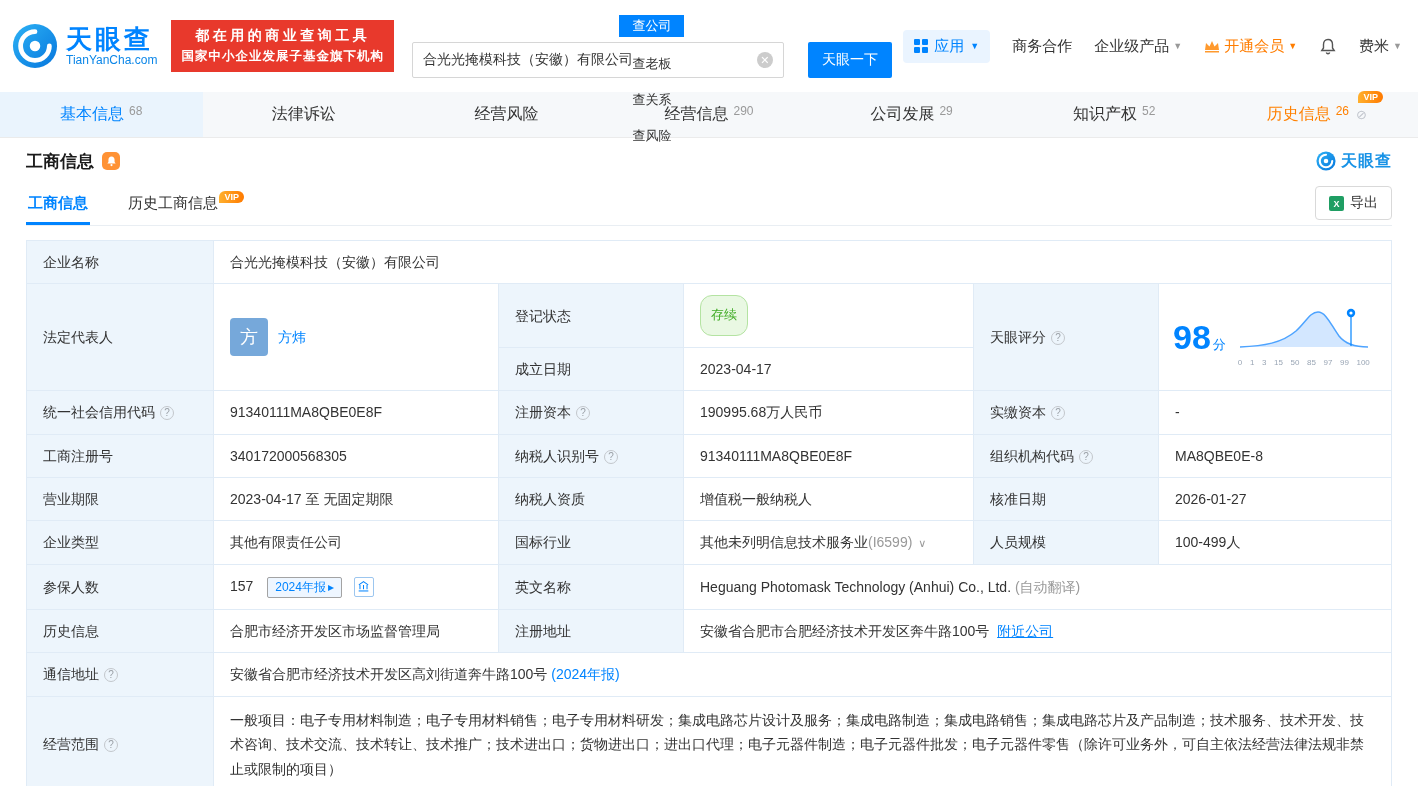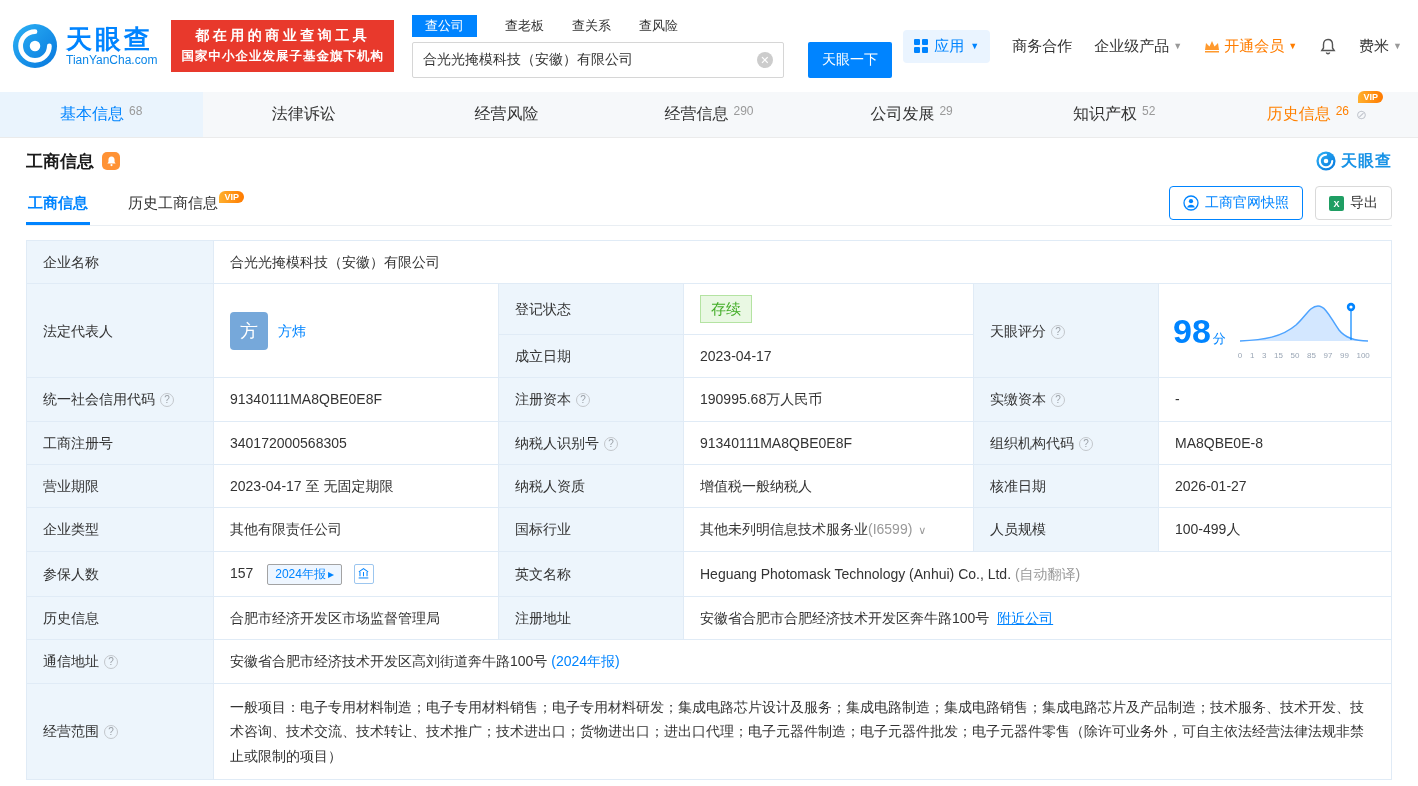--- a/index.html
+++ b/index.html
@@ -9,21 +9,21 @@
   
   .header { height:92px; display:flex; align-items:center; padding:0 16px 0 12px; }
   .logo { display:flex; align-items:center; gap:8px; cursor:pointer; }
   .logo-cn { font-size:26px; font-weight:bold; color:#0084ff; letter-spacing:3px; line-height:1.1; }
   .logo-en { font-size:12px; color:#0b86e8; }
   .promo { background:#e8392c; color:#fff; margin-left:14px; padding:7px 10px; text-align:center; }
   .promo-l1 { font-size:14px; font-weight:bold; letter-spacing:3.5px; }
   .promo-l2 { font-size:12.5px; font-weight:bold; letter-spacing:1px; margin-top:3px; }
 
   .search-area { margin-left:18px; }
-  .search-tabs { display:flex; align-items:center; gap:28px; font-size:13px; height:22px; }
+  .search-tabs { display:flex; align-items:center; gap:18px; font-size:13px; height:22px;flex-direction:column; }
   .search-tab { cursor:pointer; color:#333; }
   .search-tab.active { background:#0084ff; color:#fff; padding:2px 13px; }
   .search-row { display:flex; margin-top:5px; }
   .search-box { width:372px; height:36px; border:1px solid #d6d6d6; border-radius:2px;
     display:flex; align-items:center; padding:0 10px; }
   .search-input { flex:1; border:none; outline:none; font-size:14px; color:#333; background:transparent; }
   .clear-icon { width:16px; height:16px; border-radius:50%; background:#ccc; color:#fff;
     font-size:11px; line-height:16px; text-align:center; cursor:pointer; }
   .search-btn { width:84px; height:36px; margin-left:24px; background:#0084ff; color:#fff;
     border:none; border-radius:2px; font-size:14px; cursor:pointer; }
@@ -74,21 +74,21 @@
 
   
   table { width:100%; border-collapse:collapse; table-layout:fixed; margin-top:14px; }
   td { border:1px solid #e0ebf6; padding:11px 16px; font-size:14px; color:#333;
     overflow-wrap:break-word; line-height:1.45; vertical-align:middle; }
   td.lbl { background:#edf5fc; }
   .q { display:inline-block; width:14px; height:14px; border:1px solid #c3c7cc; border-radius:50%;
     color:#9aa0a6; font-size:10px; line-height:12px; text-align:center; margin-left:5px;
     vertical-align:1px; cursor:pointer; }
   .status-badge { display:inline-block; background:#e9f8e3; color:#43ad28;
-    border:1px solid #b4e3a2; border-radius:0; padding:2px 10px; font-size:15px; }
+    border:1px solid #b4e3a2; border-radius:12px; padding:10px 10px; font-size:13px; }
   .rep { display:flex; align-items:center; gap:10px; }
   .avatar { width:38px; height:38px; border-radius:4px; background:#76a8da; color:#fff;
     font-size:18px; display:flex; align-items:center; justify-content:center; cursor:pointer; }
   .link { color:#0084ff; text-decoration:none; cursor:pointer; }
   .link.u { text-decoration:underline; }
   .score-wrap { display:flex; align-items:center; gap:12px; }
   .score-num { font-size:34px; font-weight:bold; color:#0084ff; line-height:1; }
   .score-unit { font-size:13px; font-weight:normal; margin-left:2px; }
   .ticks { width:132px; display:flex; justify-content:space-between; font-size:8px;
     color:#9aa6b5; margin-top:1px; }
@@ -252,28 +252,20 @@
     </span>
   </div>
 
   <div class="subtabs-row">
     <div class="subtab active">工商信息</div>
     <div class="subtab">
       <span>历史工商信息</span>
       <span class="vip-badge">VIP</span>
     </div>
     <div class="actions">
-      <button class="btn btn-snapshot">
-        <svg width="16" height="16" viewBox="0 0 16 16">
-          <circle cx="8" cy="8" r="7" fill="none" stroke="#0084ff" stroke-width="1.3"></circle>
-          <circle cx="8" cy="6.2" r="2.1" fill="#0084ff"></circle>
-          <path d="M4.2 12.5 a3.9 3.5 0 0 1 7.6 0 z" fill="#0084ff"></path>
-        </svg>
-        <span>工商官网快照</span>
-      </button>
       <button class="btn btn-export">
         <svg width="15" height="15" viewBox="0 0 15 15">
           <rect width="15" height="15" rx="2" fill="#1f9e63"></rect>
           <text x="7.5" y="11" font-size="9" fill="#fff" text-anchor="middle" font-weight="bold">X</text>
         </svg>
         <span>导出</span>
       </button>
     </div>
   </div>
 

